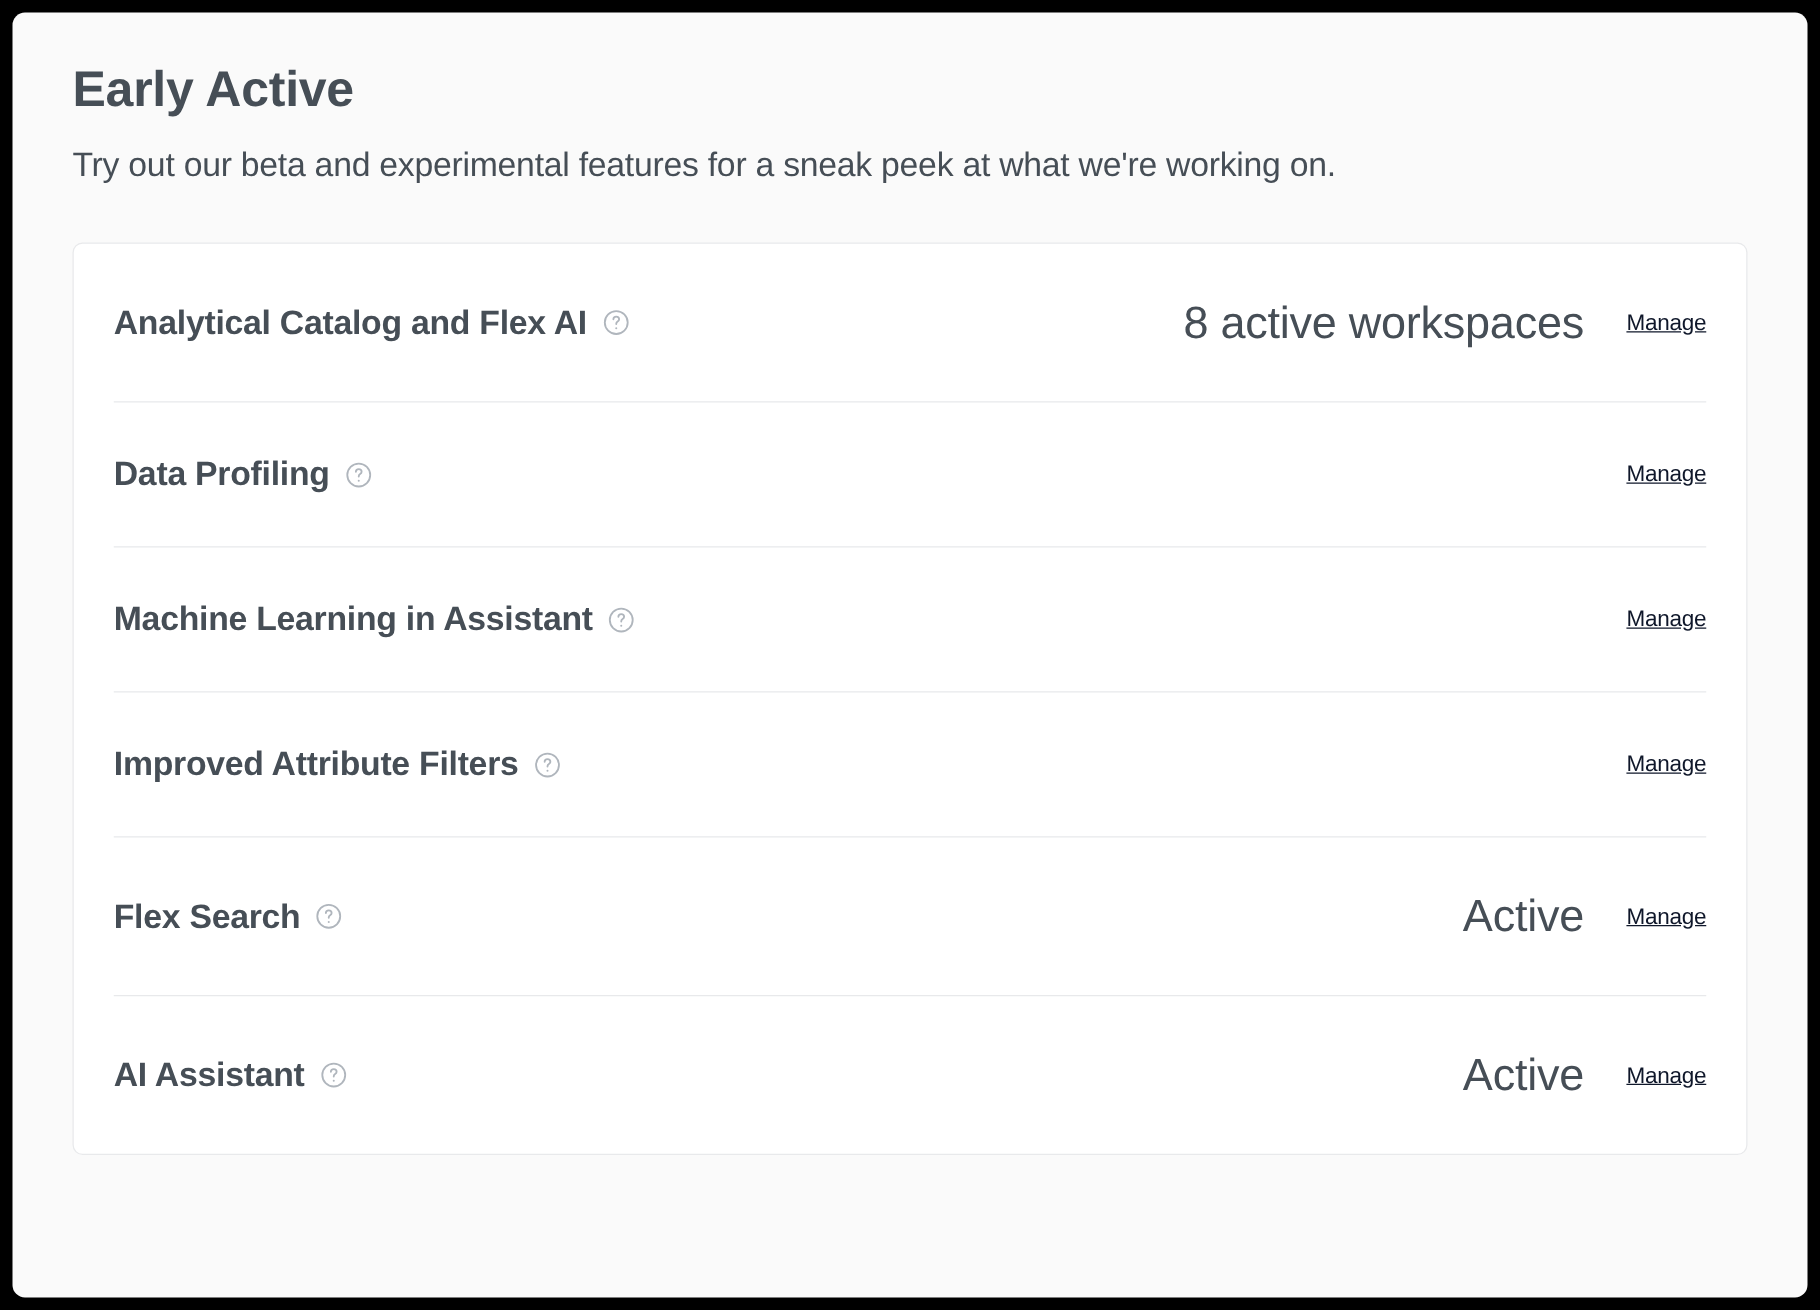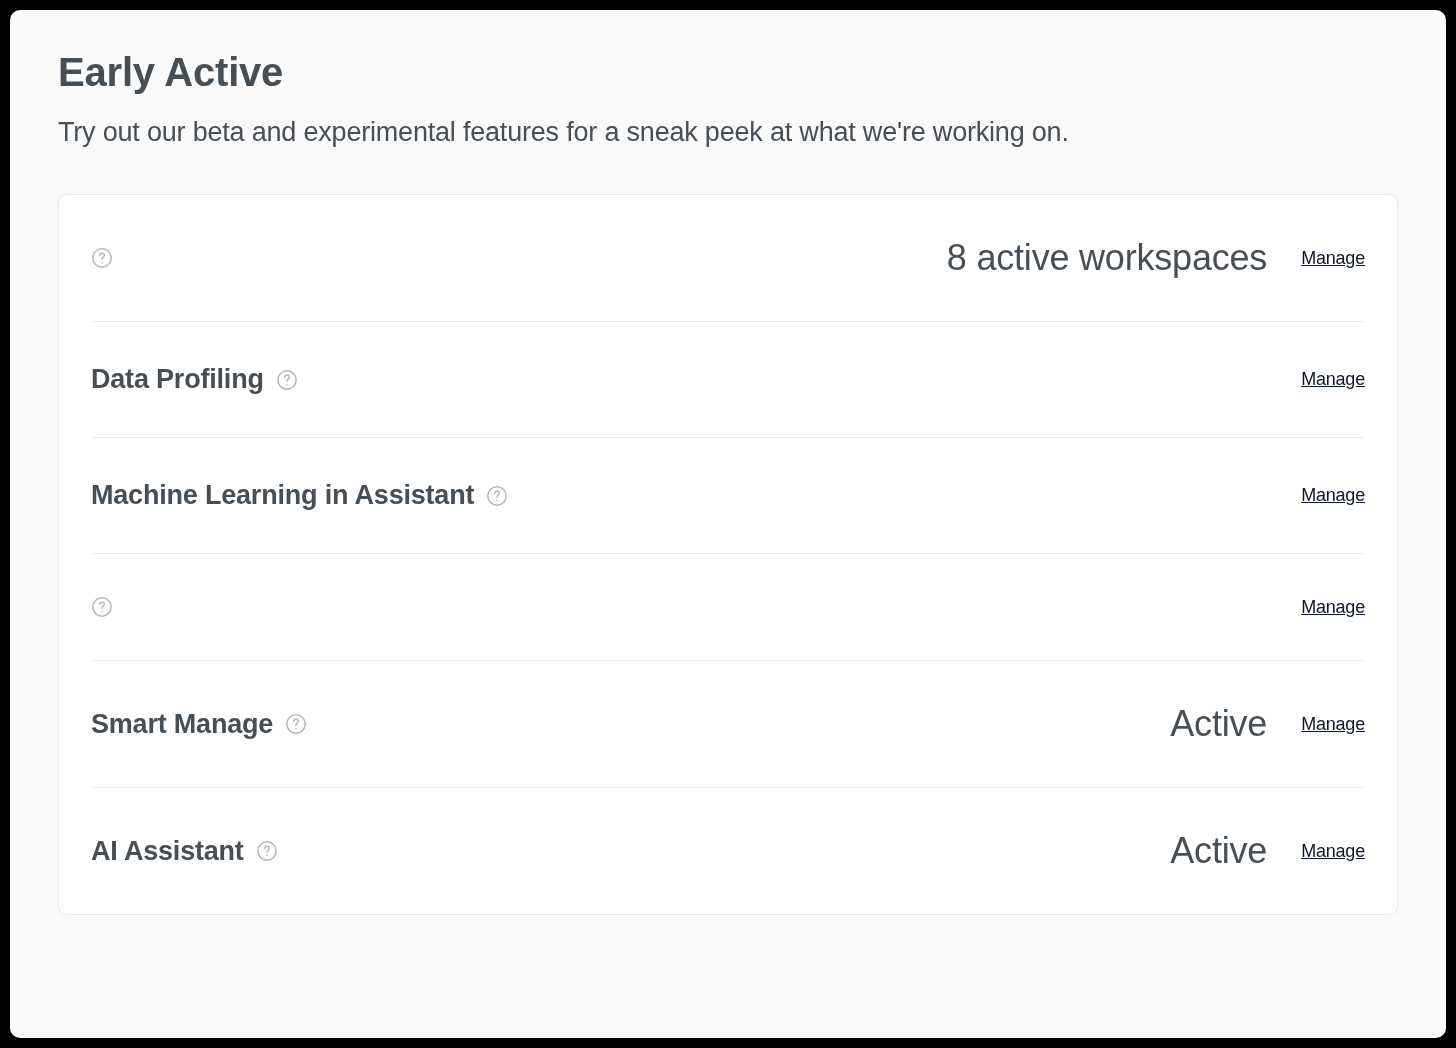--- a/index.html
+++ b/index.html
@@ -98,20 +98,21 @@
 <body>
 
 <div class="outer-frame">
   <h1 class="page-title">Early Active</h1>
   <p class="page-subtitle">Try out our beta and experimental features for a sneak peek at what we're working on.</p>
 
   <div class="features-panel">
 
     <div class="feature-row">
       <div class="feature-name-wrap">
+        <span class="feature-name">Analytical Catalog and Flex AI</span>
         <span class="help-icon">
           <svg viewBox="0 0 24 24" fill="none" stroke="#b0b6bd" stroke-width="1.6">
               <circle cx="12" cy="12" r="10"></circle>
               <path d="M9.5 9.2c0-1.3 1.1-2.4 2.5-2.4s2.5 1 2.5 2.3c0 .9-.5 1.5-1.3 2-.8.5-1.2 1-1.2 1.9v.3" stroke-linecap="round"></path>
               <circle cx="12" cy="17" r="0.9" fill="#b0b6bd" stroke="none"></circle>
             </svg>
         </span>
       </div>
       <span class="feature-status">8 active workspaces</span>
       <a class="manage-link">Manage</a>
@@ -142,35 +143,36 @@
               <circle cx="12" cy="17" r="0.9" fill="#b0b6bd" stroke="none"></circle>
             </svg>
         </span>
       </div>
       <span class="feature-status"></span>
       <a class="manage-link">Manage</a>
     </div>
 
     <div class="feature-row">
       <div class="feature-name-wrap">
+        <span class="feature-name">Improved Attribute Filters</span>
         <span class="help-icon">
           <svg viewBox="0 0 24 24" fill="none" stroke="#b0b6bd" stroke-width="1.6">
               <circle cx="12" cy="12" r="10"></circle>
               <path d="M9.5 9.2c0-1.3 1.1-2.4 2.5-2.4s2.5 1 2.5 2.3c0 .9-.5 1.5-1.3 2-.8.5-1.2 1-1.2 1.9v.3" stroke-linecap="round"></path>
               <circle cx="12" cy="17" r="0.9" fill="#b0b6bd" stroke="none"></circle>
             </svg>
         </span>
       </div>
       <span class="feature-status"></span>
       <a class="manage-link">Manage</a>
     </div>
 
     <div class="feature-row">
       <div class="feature-name-wrap">
-        <span class="feature-name">Smart Manage</span>
+        <span class="feature-name">Flex Search</span>
         <span class="help-icon">
           <svg viewBox="0 0 24 24" fill="none" stroke="#b0b6bd" stroke-width="1.6">
               <circle cx="12" cy="12" r="10"></circle>
               <path d="M9.5 9.2c0-1.3 1.1-2.4 2.5-2.4s2.5 1 2.5 2.3c0 .9-.5 1.5-1.3 2-.8.5-1.2 1-1.2 1.9v.3" stroke-linecap="round"></path>
               <circle cx="12" cy="17" r="0.9" fill="#b0b6bd" stroke="none"></circle>
             </svg>
         </span>
       </div>
       <span class="feature-status">Active</span>
       <a class="manage-link">Manage</a>

